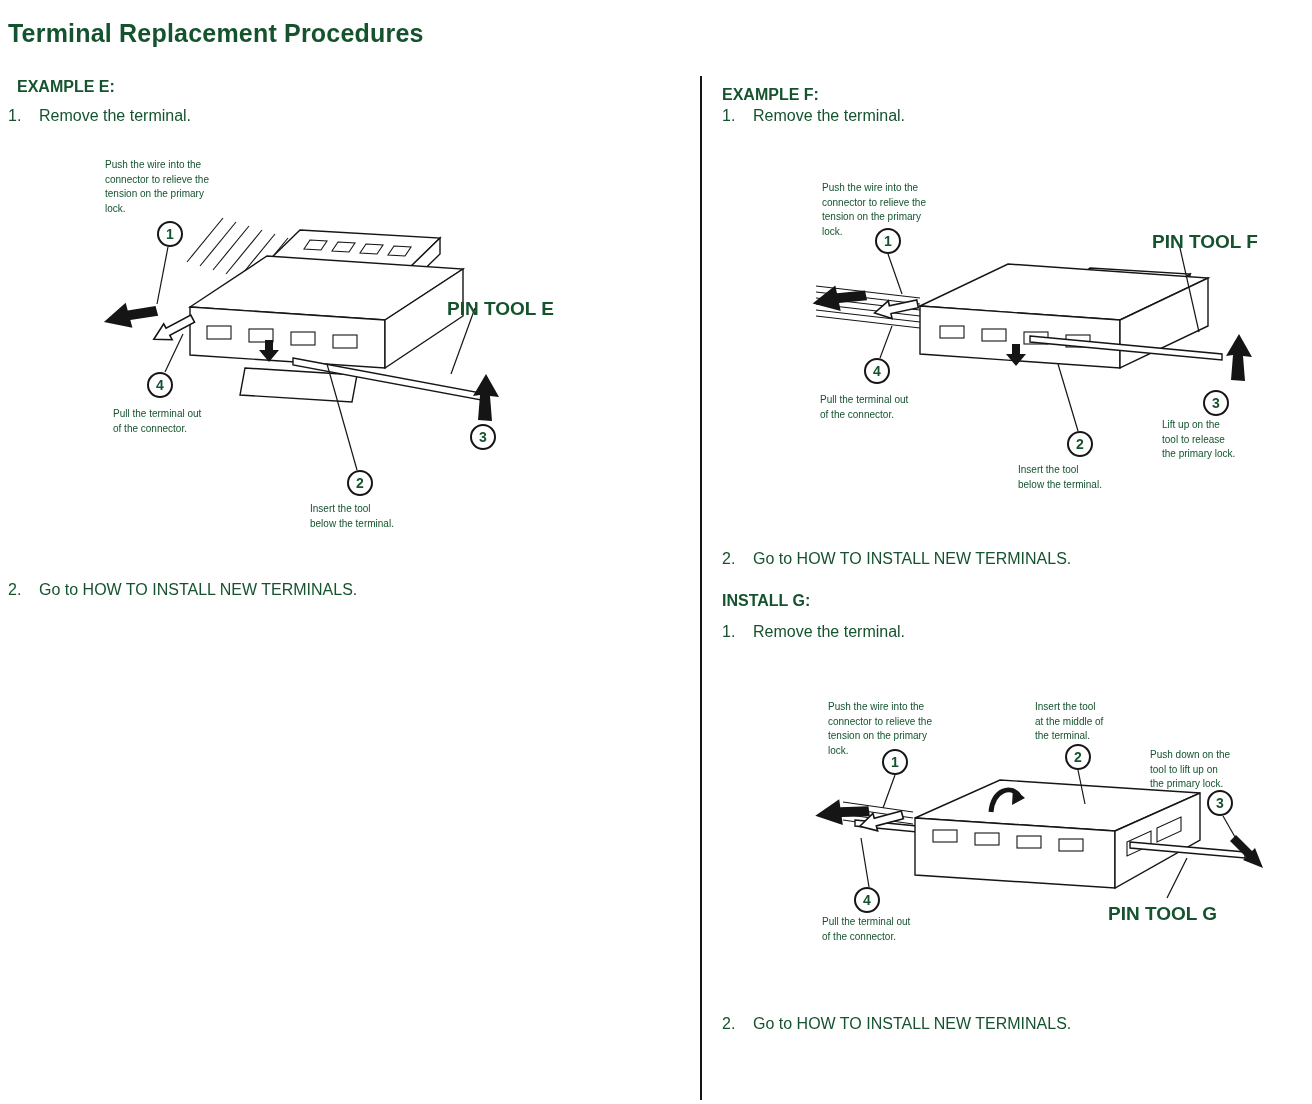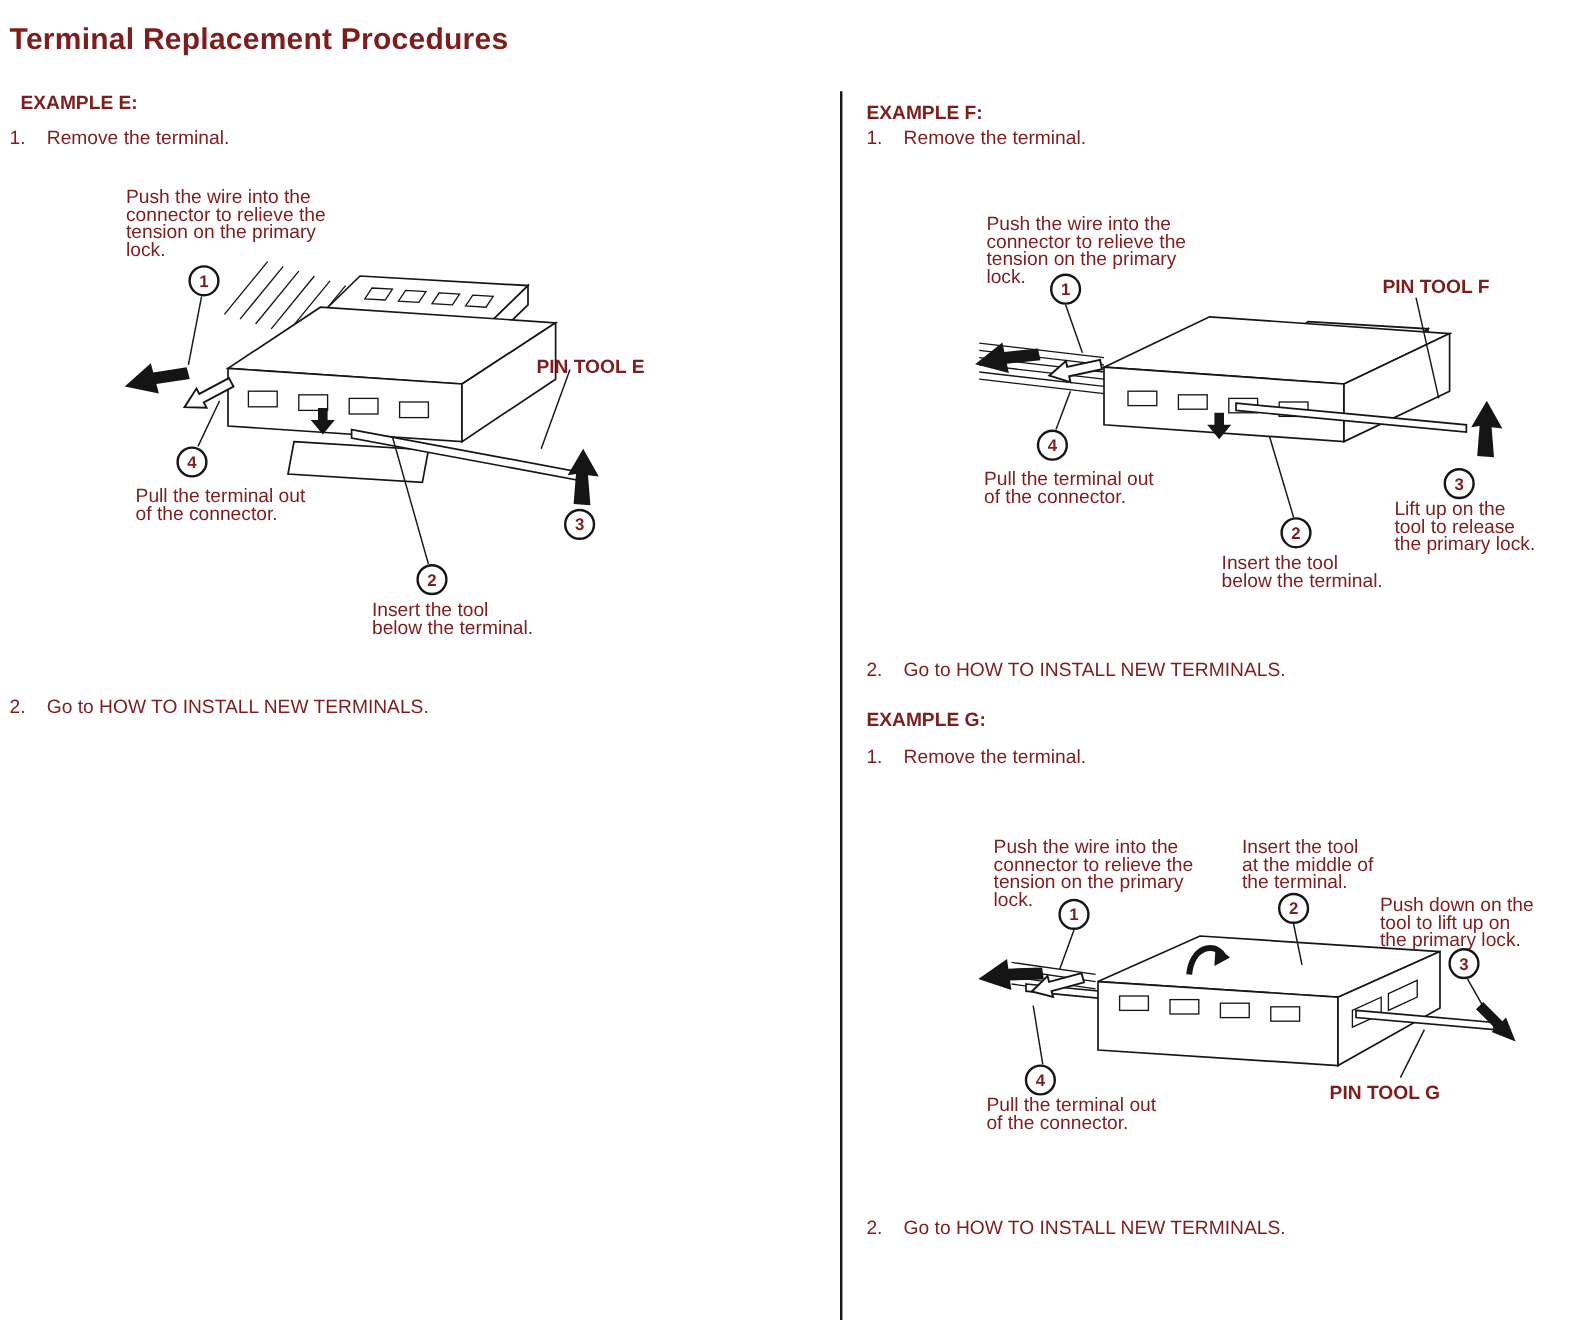--- a/index.html
+++ b/index.html
@@ -1,26 +1,26 @@
 <!DOCTYPE html>
 <html><head>
 <meta charset="utf-8">
 <style>
   html,body{margin:0;padding:0;background:#ffffff;}
   .page{position:relative;width:1312px;height:1104px;background:#fff;
-        font-family:"Liberation Sans",sans-serif;color:#7f1d1d;overflow:hidden;}
+        font-family:"Liberation Sans",sans-serif;color:#14532d;overflow:hidden;}
   .page-title{position:absolute;left:8px;top:2px;font-size:25px;font-weight:bold;letter-spacing:.2px;}
   .divider{position:absolute;left:700px;top:76px;width:2px;height:1024px;background:#151515;}
   .example-heading{position:absolute;font-size:16px;font-weight:bold;margin:0;}
   .step{position:absolute;font-size:16px;display:flex;line-height:20px;}
   .step-num{width:31px;flex:none;}
   .diagram{position:absolute;}
   .diagram svg{position:absolute;left:0;top:0;}
-  .ann{position:absolute;font-size:16px;line-height:14.5px;white-space:pre-line;}
-  .pin-label{position:absolute;font-size:16px;font-weight:bold;white-space:nowrap;}
+  .ann{position:absolute;font-size:10px;line-height:14.5px;white-space:pre-line;}
+  .pin-label{position:absolute;font-size:19px;font-weight:bold;white-space:nowrap;}
   .callout-circle{position:absolute;width:26px;height:26px;border:2px solid #151515;border-radius:50%;
         background:#fff;display:flex;align-items:center;justify-content:center;
         font-size:14px;font-weight:bold;box-sizing:border-box;}
   .thin{stroke:#151515;stroke-width:1.1;fill:none;}
   .face{stroke:#151515;stroke-width:1.4;fill:#ffffff;}
   .solid{fill:#151515;stroke:none;}
   .warrow{fill:#ffffff;stroke:#151515;stroke-width:1.6;}
   .leader{stroke:#151515;stroke-width:1.2;}
 </style>
 </head>
@@ -186,21 +186,21 @@
         </div>
     </div>
 
     <div class="step" style="left:722px;top:549px">
       <span class="step-num">2.</span>
       <span class="step-text">Go to HOW TO INSTALL NEW TERMINALS.</span>
     </div>
   </section>
 
   <section>
-    <h2 class="example-heading" style="left:722px;top:592px">EXAMPLE G:</h2>
+    <h2 class="example-heading" style="left:722px;top:592px">INSTALL G:</h2>
 
     <div class="step" style="left:722px;top:622px">
       <span class="step-num">1.</span>
       <span class="step-text">Remove the terminal.</span>
     </div>
 
     <div class="diagram" style="left:795px;top:690px;width:510px;height:272px">
       <svg width="510" height="272" viewBox="0 0 510 272">
         <g>
           <line class="thin" x1="48" y1="112" x2="118" y2="122"></line>

